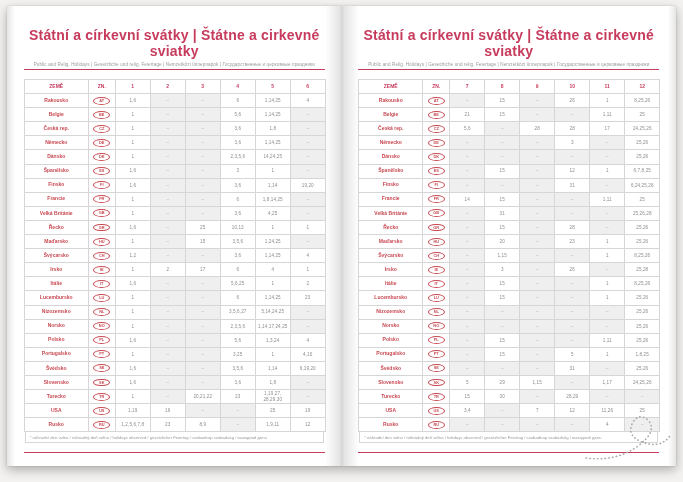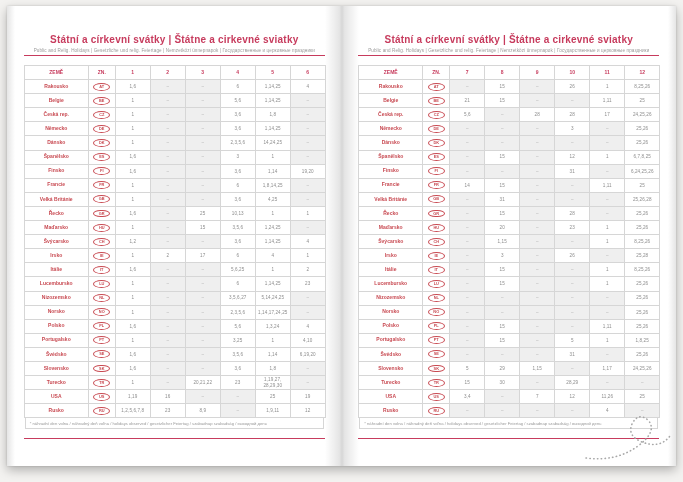--- a/index.html
+++ b/index.html
@@ -28,22 +28,22 @@
     position:absolute;right:0;top:0;bottom:0;width:8px;
     background:linear-gradient(to left,rgba(0,0,0,.10),rgba(0,0,0,0));
     pointer-events:none;
   }
   .edge-left{
     position:absolute;left:0;top:0;bottom:0;width:8px;
     background:linear-gradient(to right,rgba(0,0,0,.10),rgba(0,0,0,0));
     pointer-events:none;
   }
   .page-title{
-    text-align:center;font-size:10px;font-weight:bold;letter-spacing:.2px;
-    color:#c73b5d;margin:7px 0 3px 0;
+    text-align:center;font-size:14px;font-weight:bold;letter-spacing:.2px;
+    color:#c73b5d;margin:0 0 3px 0;
   }
   .page-subtitle{
     text-align:center;font-size:4.6px;color:#9a9a9a;margin:0 0 2px 0;
     letter-spacing:.1px;white-space:nowrap;
   }
   .rule{height:0;border-top:1.5px solid #c73b5d;width:301px;margin:0 auto 9px auto;}
   .rule-bottom{margin:9px auto 0 auto;}
   table.holidays{
     border-collapse:collapse;table-layout:fixed;width:301px;
     font-size:4.6px;color:#8d8d8d;

